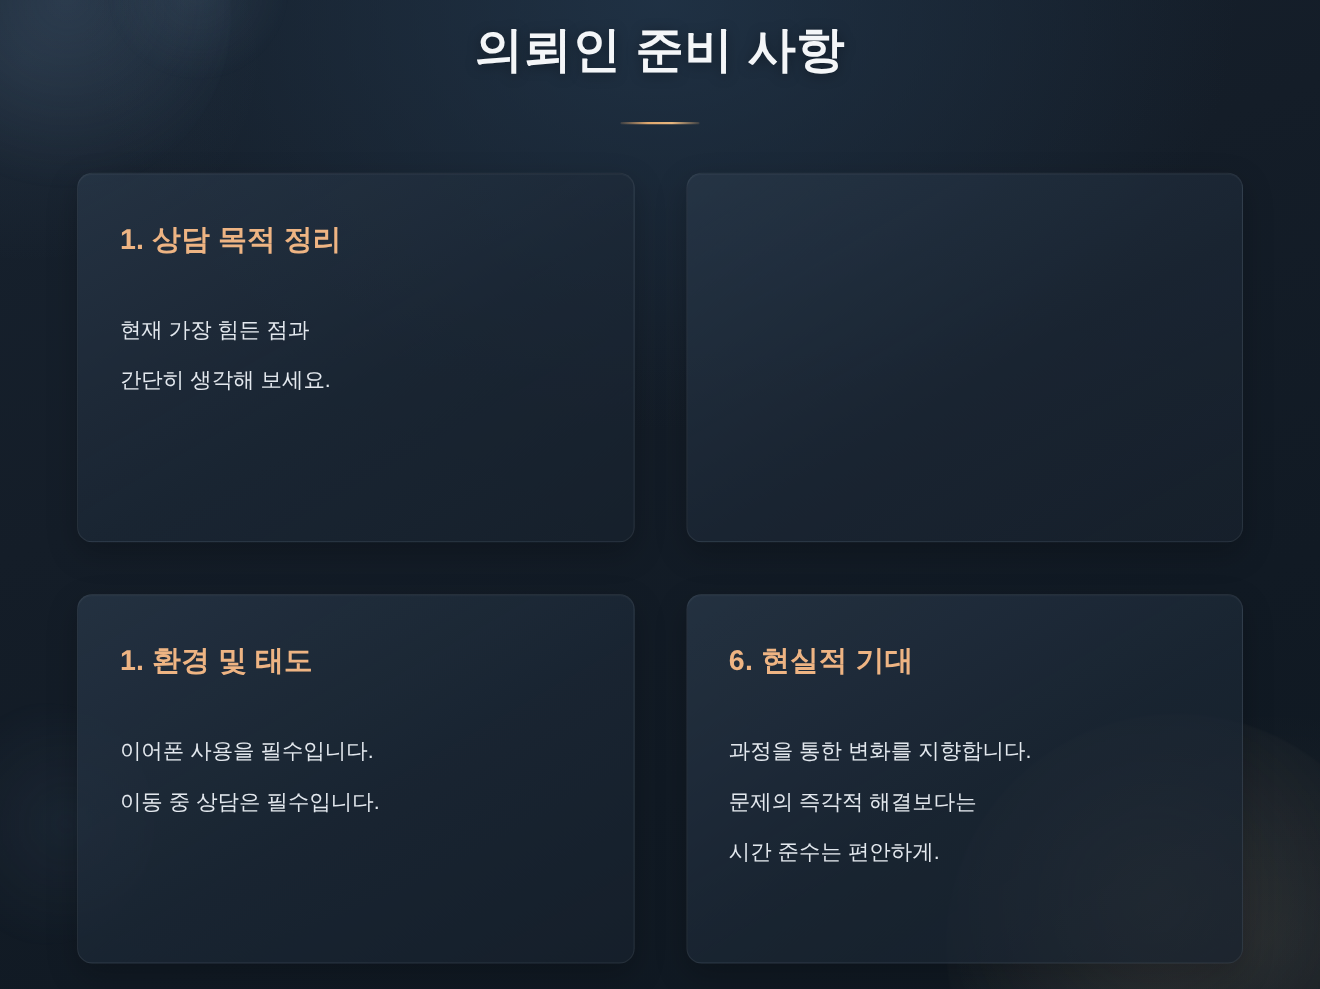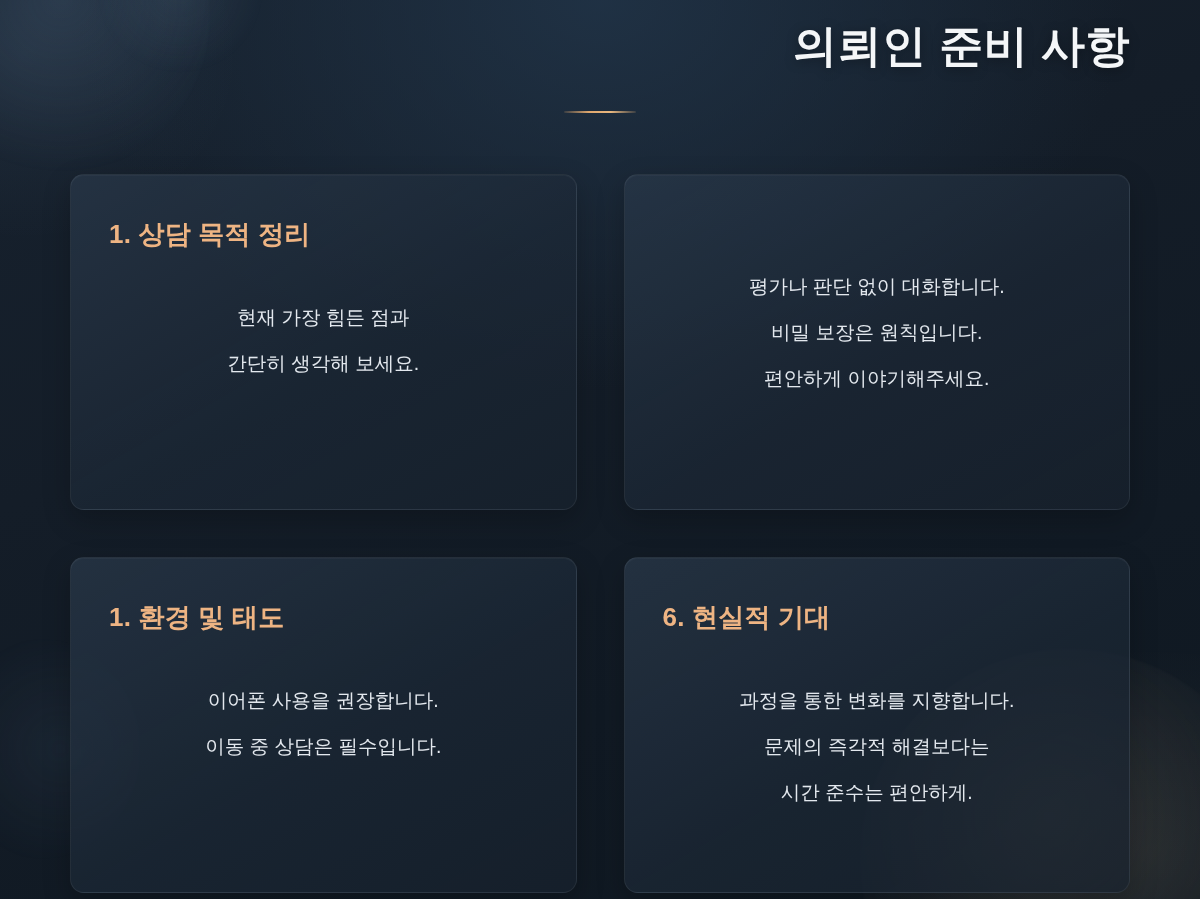--- a/index.html
+++ b/index.html
@@ -57,40 +57,40 @@
   
   .page {
     position: relative;
     z-index: 1;
     width: 1200px;
     height: 899px;
     padding: 0 70px;
   }
 
   .section-title {
-    text-align: right;
+    text-align: center;
     color: #f4f6f8;
     font-size: 44px;
     font-weight: 700;
     letter-spacing: 0.5px;
     padding-top: 18px;
     line-height: 1.25;
     text-shadow: 0 2px 12px rgba(0,0,0,0.35);
   }
 
   .title-rule {
     width: 72px;
     height: 2px;
     background: linear-gradient(90deg, rgba(224,168,110,0.15), #e0a86e 35%, #e8b77f 65%, rgba(224,168,110,0.15));
     margin: 38px auto 0 auto;
     border-radius: 2px;
   }
 
   .card-grid {
-    margin-top: 61px;
+    margin-top: 44px;
     display: grid;
     grid-template-columns: 1fr 1fr;
     column-gap: 47px;
     row-gap: 47px;
   }
 
   .card {
     position: relative;
     min-height: 336px;
     border-radius: 14px;
@@ -108,21 +108,20 @@
     letter-spacing: 0.2px;
     line-height: 1.2;
   }
 
   .card-body {
     margin-top: 45px;
     color: #e3e8ee;
     font-size: 19.5px;
     line-height: 2.35;
     font-weight: 400;
-    text-align: center;
   }
   .card-body .line { display: block; white-space: nowrap; }
 </style>
 </head>
 <body>
 
 <div class="bg">
   <div class="bg-blob blob-a"></div>
   <div class="bg-blob blob-b"></div>
   <div class="bg-blob blob-c"></div>
@@ -138,31 +137,26 @@
 
     <div class="card">
       <div class="card-heading">1. 상담 목적 정리</div>
       <div class="card-body">
         <span class="line">현재 가장 힘든 점과</span>
         <span class="line">간단히 생각해 보세요.</span>
       </div>
     </div>
 
     <div class="card">
-      <div class="card-body">
-        <span class="line">평가나 판단 없이 대화합니다.</span>
-        <span class="line">비밀 보장은 원칙입니다.</span>
-        <span class="line">편안하게 이야기해주세요.</span>
-      </div>
     </div>
 
     <div class="card">
       <div class="card-heading">1. 환경 및 태도</div>
       <div class="card-body">
-        <span class="line">이어폰 사용을 권장합니다.</span>
+        <span class="line">이어폰 사용을 필수입니다.</span>
         <span class="line">이동 중 상담은 필수입니다.</span>
       </div>
     </div>
 
     <div class="card">
       <div class="card-heading">6. 현실적 기대</div>
       <div class="card-body">
         <span class="line">과정을 통한 변화를 지향합니다.</span>
         <span class="line">문제의 즉각적 해결보다는</span>
         <span class="line">시간 준수는 편안하게.</span>

